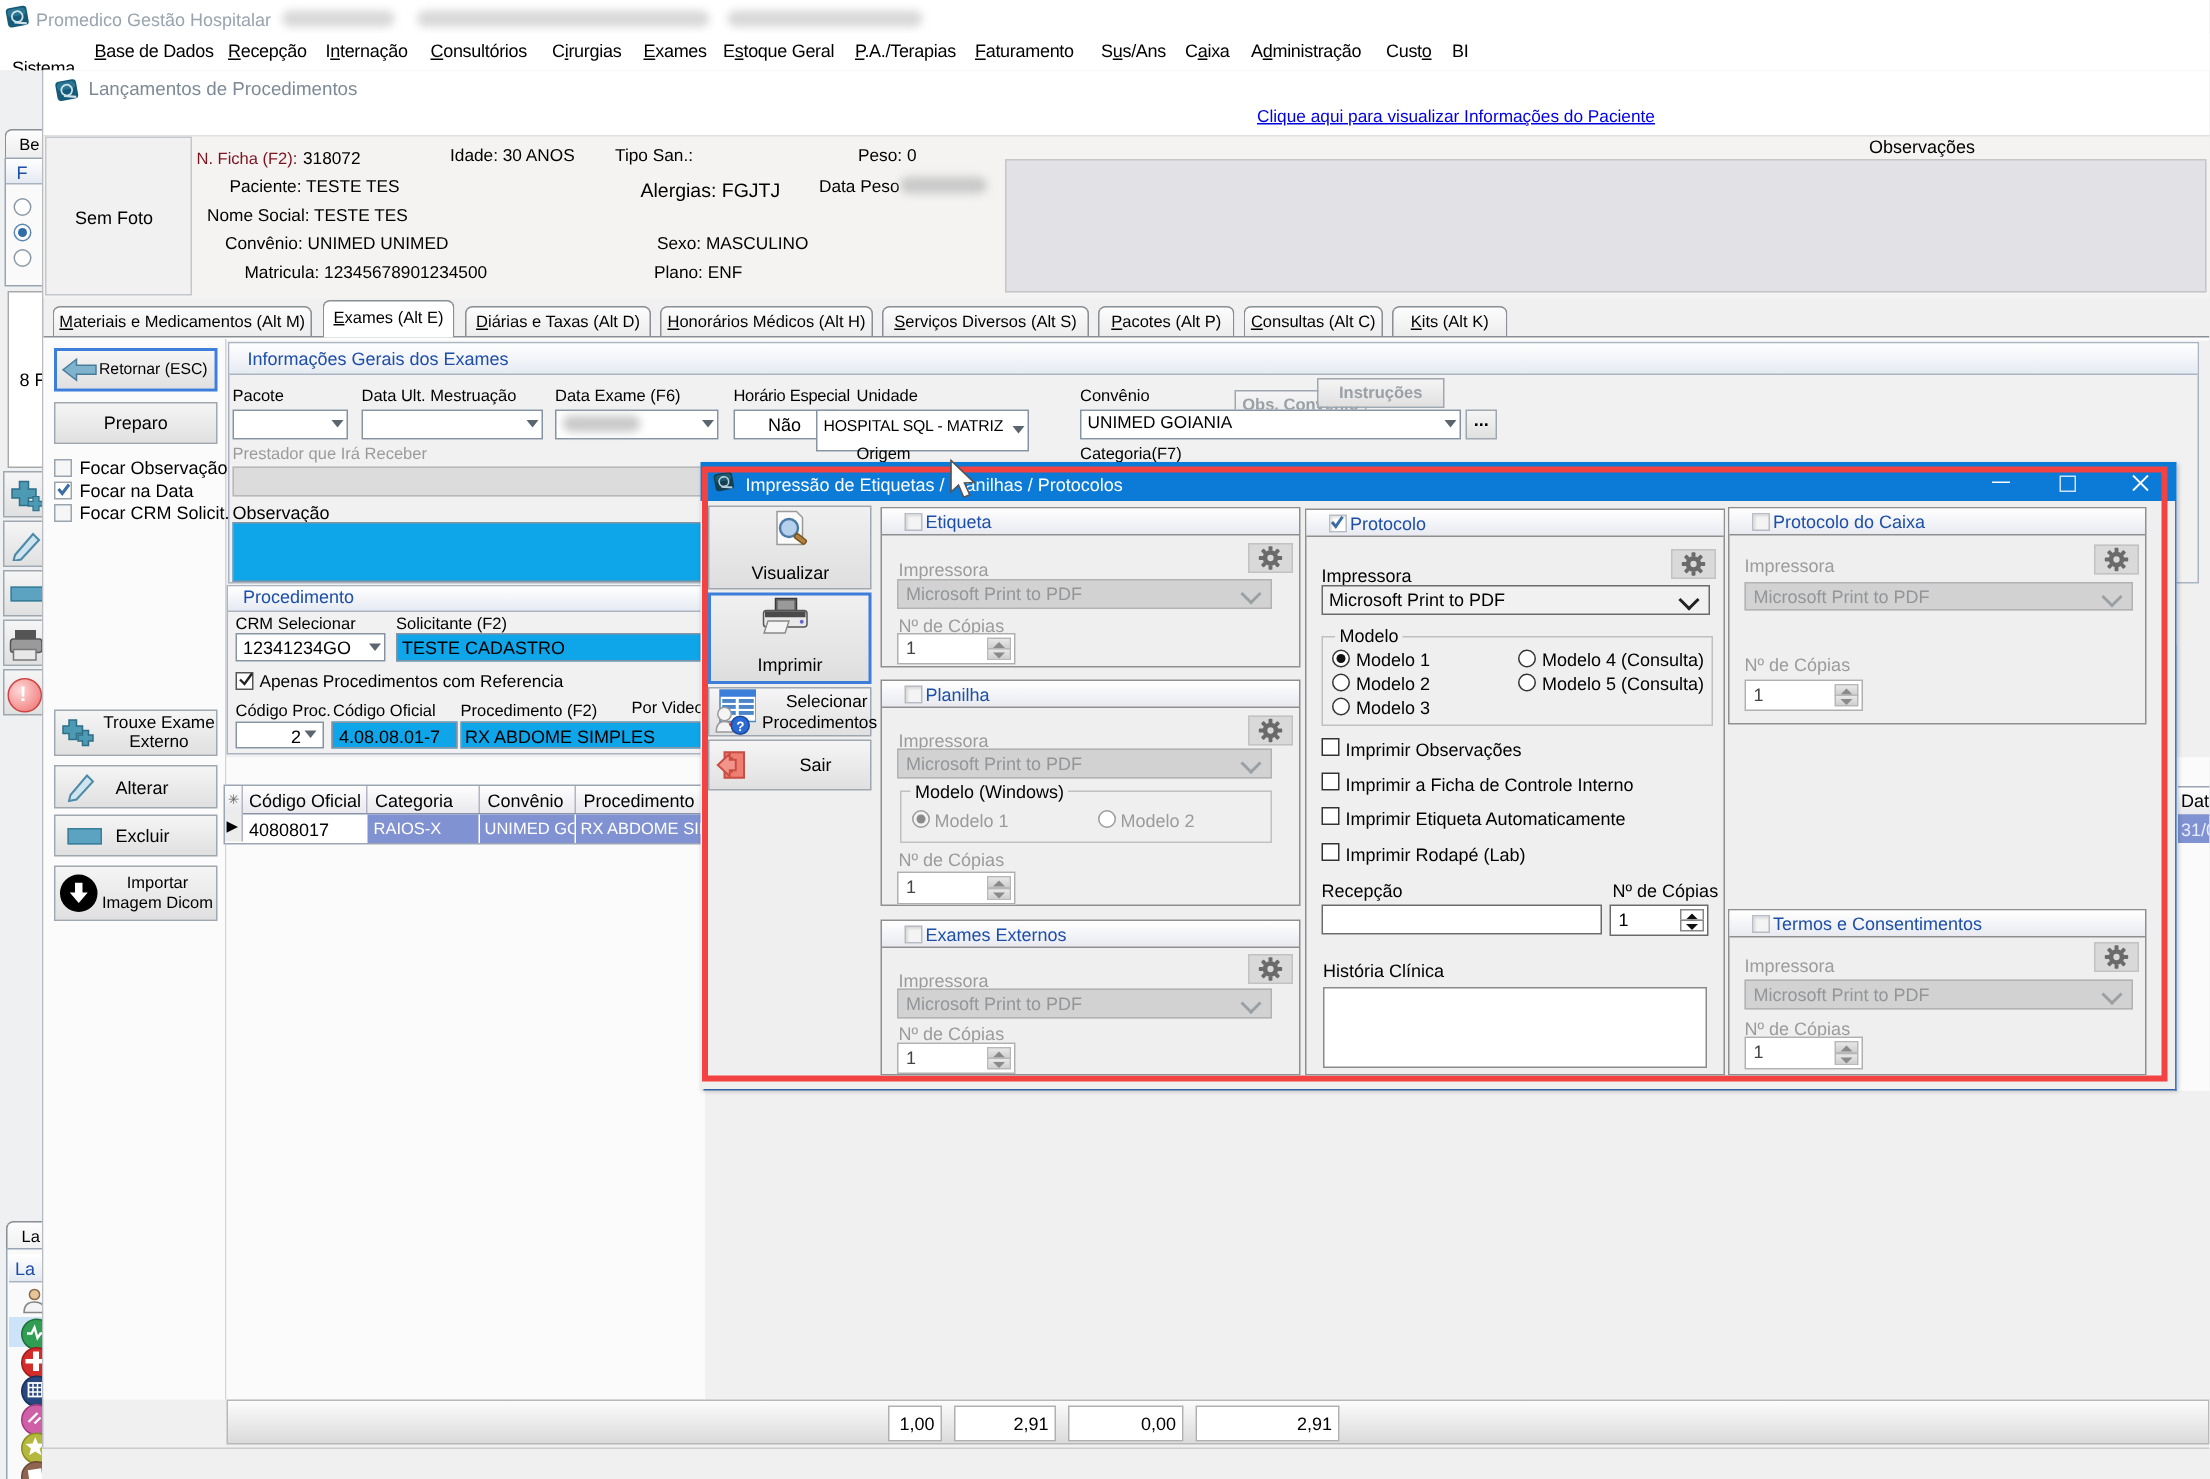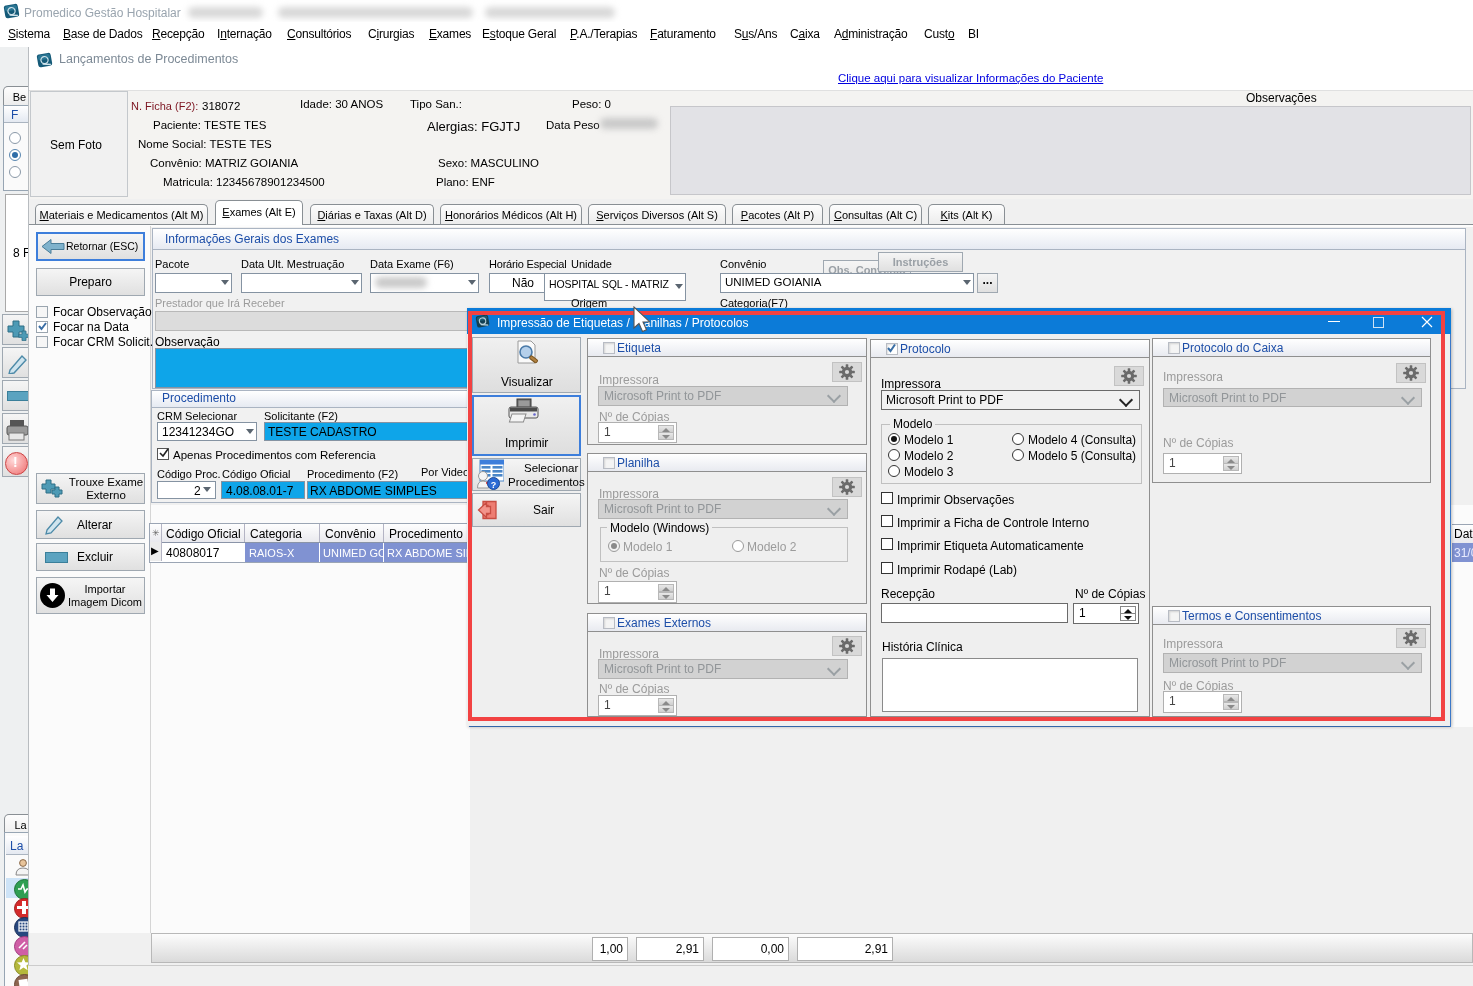--- a/index.html
+++ b/index.html
@@ -58,21 +58,21 @@
   <circle cx="8.5" cy="9" r="3.6" fill="none" stroke="#cfe2ea" stroke-width="1.2"></circle>
   <path d="M6 12.5 L14 14.5" stroke="#cfe2ea" stroke-width="1.5"></path>
  </g>
 </svg>
 <div class="tx" style="left:24px;top:6px;font-size:12px;color:#99a4ae;">Promedico Gestão Hospitalar</div>
 <div class="blur" style="left:188px;top:7px;width:75px;height:11px;background:#d8d8d8;"></div>
 <div class="blur" style="left:278px;top:7px;width:195px;height:11px;background:#d8d8d8;"></div>
 <div class="blur" style="left:485px;top:7px;width:130px;height:11px;background:#d8d8d8;"></div>
 
 <div class="ab" style="left:0;top:22px;width:1473px;height:25px;background:#fff;border-bottom:1px solid #e3e3e3;"></div>
-<div class="tx" style="left:8px;top:27px;font-size:12px;letter-spacing:-0.2px;"><u>S</u>istema</div>
+<div class="tx" style="left:8px;top:38px;font-size:12px;letter-spacing:-0.2px;"><u>S</u>istema</div>
 <div class="tx" style="left:63px;top:27px;font-size:12px;letter-spacing:-0.2px;"><u>B</u>ase de Dados</div>
 <div class="tx" style="left:152px;top:27px;font-size:12px;letter-spacing:-0.2px;"><u>R</u>ecepção</div>
 <div class="tx" style="left:217px;top:27px;font-size:12px;letter-spacing:-0.2px;">I<u>n</u>ternação</div>
 <div class="tx" style="left:287px;top:27px;font-size:12px;letter-spacing:-0.2px;"><u>C</u>onsultórios</div>
 <div class="tx" style="left:368px;top:27px;font-size:12px;letter-spacing:-0.2px;">C<u>i</u>rurgias</div>
 <div class="tx" style="left:429px;top:27px;font-size:12px;letter-spacing:-0.2px;"><u>E</u>xames</div>
 <div class="tx" style="left:482px;top:27px;font-size:12px;letter-spacing:-0.2px;">E<u>s</u>toque Geral</div>
 <div class="tx" style="left:570px;top:27px;font-size:12px;letter-spacing:-0.2px;"><u>P</u>.A./Terapias</div>
 <div class="tx" style="left:650px;top:27px;font-size:12px;letter-spacing:-0.2px;"><u>F</u>aturamento</div>
 <div class="tx" style="left:734px;top:27px;font-size:12px;letter-spacing:-0.2px;">S<u>u</u>s/Ans</div>
@@ -173,21 +173,21 @@
 <div class="tx" style="left:131px;top:100px;font-size:11px;color:#7c1420;">N. Ficha (F2):</div>
 <div class="tx" style="left:202px;top:100px;font-size:11.5px;">318072</div>
 <div class="tx" style="left:300px;top:98px;font-size:11.5px;">Idade: 30 ANOS</div>
 <div class="tx" style="left:410px;top:98px;font-size:11.5px;">Tipo San.:</div>
 <div class="tx" style="left:572px;top:98px;font-size:11.5px;">Peso: 0</div>
 <div class="tx" style="left:153px;top:119px;font-size:11.5px;">Paciente: TESTE TES</div>
 <div class="tx" style="left:427px;top:119px;font-size:13px;">Alergias: FGJTJ</div>
 <div class="tx" style="left:546px;top:119px;font-size:11.5px;">Data Peso</div>
 <div class="blur" style="left:600px;top:118px;width:58px;height:11px;"></div>
 <div class="tx" style="left:138px;top:138px;font-size:11.5px;">Nome Social: TESTE TES</div>
-<div class="tx" style="left:150px;top:157px;font-size:11.5px;">Convênio: MATRIZ GOIANIA</div>
+<div class="tx" style="left:150px;top:157px;font-size:11.5px;">Convênio: UNIMED UNIMED</div>
 <div class="tx" style="left:438px;top:157px;font-size:11.5px;">Sexo: MASCULINO</div>
 <div class="tx" style="left:163px;top:176px;font-size:11.5px;">Matricula: 12345678901234500</div>
 <div class="tx" style="left:436px;top:176px;font-size:11.5px;">Plano: ENF</div>
 
 <div class="tx" style="left:1246px;top:91px;font-size:12px;">Observações</div>
 <div class="ab" style="left:670px;top:106px;width:801px;height:89px;background:#e2e2e6;border:1px solid #c6c6ca;box-sizing:border-box;"></div>
 
 <div class="tab" style="left:35px;top:204px;width:173px;"><u>M</u>ateriais e Medicamentos (Alt M)</div>
 <div class="tab on" style="left:215px;top:200px;width:88px;"><u>E</u>xames (Alt E)</div>
 <div class="tab" style="left:310px;top:204px;width:124px;"><u>D</u>iárias e Taxas (Alt D)</div>

